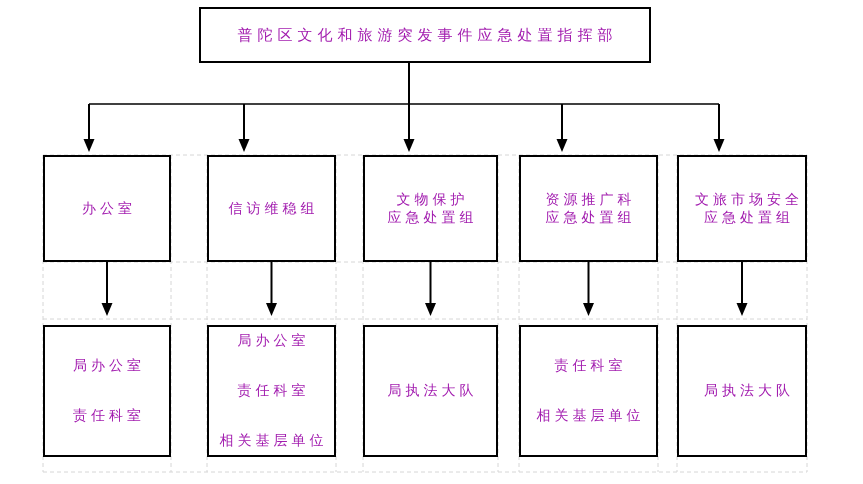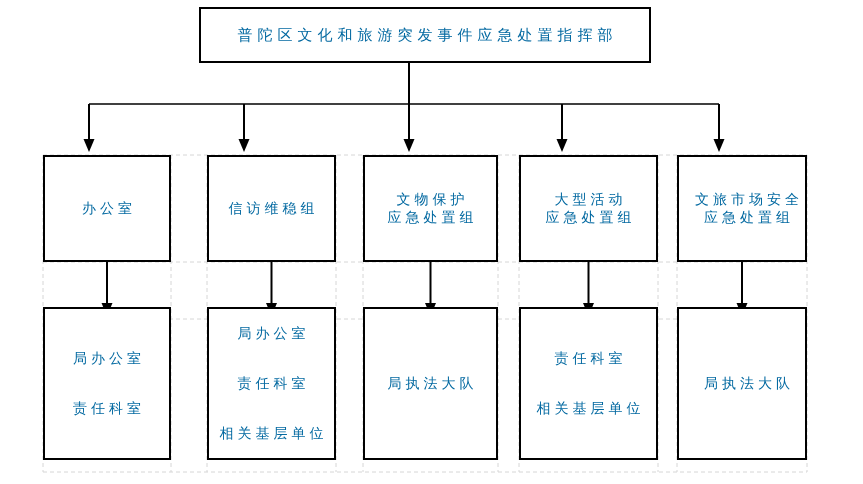--- a/index.html
+++ b/index.html
@@ -24,41 +24,41 @@
   .box {
     position: absolute;
     z-index: 2;
     box-sizing: border-box;
     background: #ffffff;
     border: 2px solid #000000;
     display: flex;
     flex-direction: column;
     align-items: center;
     justify-content: center;
-    color: #0369a1;
+    color: #a21caf;
     text-align: center;
   }
   .box .line {
     display: block;
     font-size: 14px;
     line-height: 18px;
     letter-spacing: 4px;
     text-indent: 4px;
     white-space: nowrap;
   }
   .box.root {
     left: 199px; top: 7px; width: 452px; height: 56px;
   }
   .box.root .line {
     font-size: 15px;
     letter-spacing: 5px;
     text-indent: 5px;
   }
   .box.group { top: 155px; height: 107px; }
-  .box.sub   { top: 307px; height: 153px; gap: 32px; }
+  .box.sub   { top: 325px; height: 132px; gap: 32px; }
 
   .col1 { left: 43px;  width: 128px; }
   .col2 { left: 207px; width: 129px; }
   .col3 { left: 363px; width: 135px; }
   .col4 { left: 519px; width: 139px; }
   .col5 { left: 677px; width: 130px; padding-left: 10px; }
 </style>
 </head>
 <body>
 
@@ -134,21 +134,21 @@
 
   <div class="box group col3">
     <span class="line">文物保护</span>
     <span class="line">应急处置组</span>
   </div>
   <div class="box sub col3">
     <span class="line">局执法大队</span>
   </div>
 
   <div class="box group col4">
-    <span class="line">大型活动</span>
+    <span class="line">资源推广科</span>
     <span class="line">应急处置组</span>
   </div>
   <div class="box sub col4">
     <span class="line">责任科室</span>
     <span class="line">相关基层单位</span>
   </div>
 
   <div class="box group col5">
     <span class="line">文旅市场安全</span>
     <span class="line">应急处置组</span>

